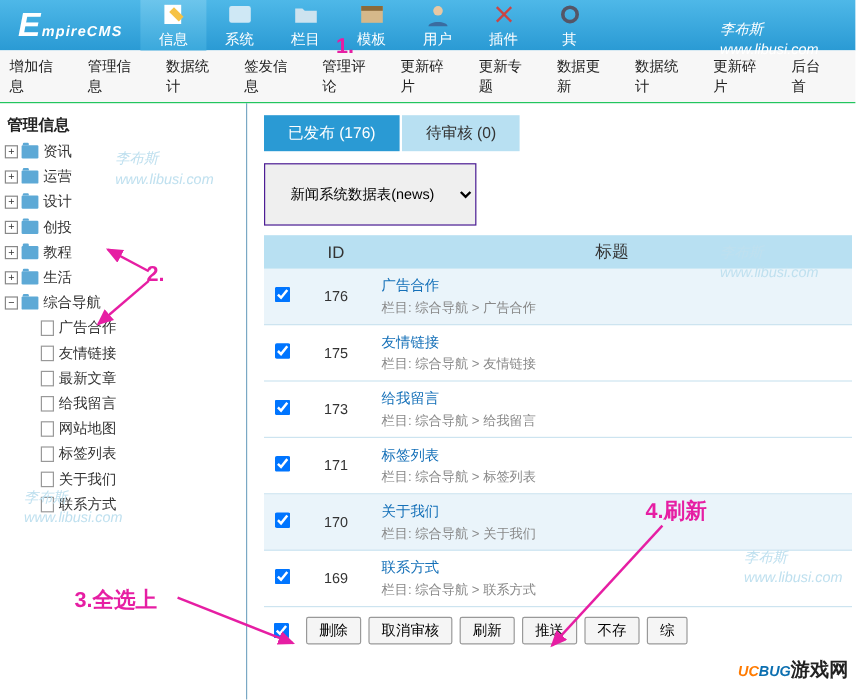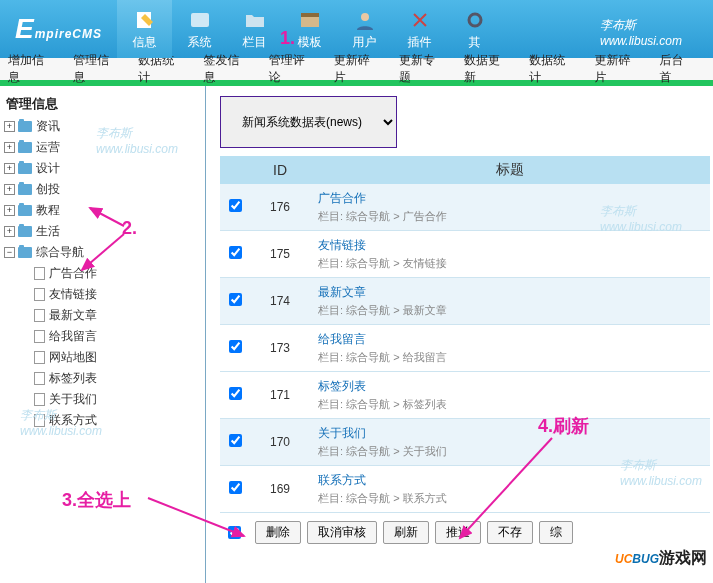--- a/index.html
+++ b/index.html
@@ -1,25 +1,25 @@
 <!DOCTYPE html>
 <html><head>
 <meta charset="utf-8">
 <style>
 *{margin:0;padding:0;box-sizing:border-box;font-family:Arial,"Microsoft YaHei",sans-serif;font-size:12px}
 body{width:713px;height:583px;overflow:hidden;position:relative;background:#fff}
-.topbar{height:58px;background:linear-gradient(#4eb8e8,#2a9ad4);display:flex;align-items:center}
+.topbar{height:42px;background:linear-gradient(#4eb8e8,#2a9ad4);display:flex;align-items:center}
 .logo{color:#fff;font-size:22px;font-style:italic;font-weight:bold;padding:0 15px;letter-spacing:1px}
 .logo .e{font-size:28px}
 .topnav{display:flex;height:100%}
 .topnav-item{width:55px;display:flex;flex-direction:column;align-items:center;justify-content:center;color:#fff;cursor:pointer;position:relative}
 .topnav-item.active{background:linear-gradient(#6cc5ec,#3aa8dc)}
 .topnav-icon{width:28px;height:24px;margin-bottom:2px;display:flex;align-items:center;justify-content:center}
 .topnav-label{font-size:12px}
-.subbar{height:28px;background:#f7f7f7;border-bottom:6px solid #22c55e;display:flex;align-items:center;padding-left:8px}
+.subbar{height:44px;background:#f7f7f7;border-bottom:1px solid #22c55e;display:flex;align-items:center;padding-left:8px}
 .subbar a{color:#222;text-decoration:none;margin-right:18px;font-size:12px}
 .main{display:flex;height:505px}
 .sidebar{width:206px;border-right:1px solid #7aa8c4;padding:6px 4px;overflow:hidden;position:relative}
 .side-title{font-weight:bold;font-size:13px;padding:3px 2px;color:#222}
 .tree{list-style:none}
 .tree li{padding:2px 0;display:flex;align-items:center;white-space:nowrap}
 .tree .expander{width:11px;height:11px;border:1px solid #888;display:inline-flex;align-items:center;justify-content:center;font-size:9px;margin-right:3px;color:#333;cursor:pointer;line-height:9px}
 .folder-icon{width:14px;height:11px;background:#5da9d6;margin-right:4px;display:inline-block;border-radius:1px;position:relative}
 .folder-icon::before{content:"";position:absolute;top:-2px;left:1px;width:5px;height:2px;background:#5da9d6;border-radius:1px 1px 0 0}
 .page-icon{width:11px;height:13px;background:#fff;border:1px solid #999;margin-right:4px;margin-left:16px;display:inline-block;position:relative}
@@ -202,20 +202,24 @@
           <span class="tree-label">关于我们</span>
         </li>
       <li>
           <span class="page-icon"></span>
           <span class="tree-label">联系方式</span>
         </li>
     </ul>
   </div>
 
   <div class="content">
+    <div class="tabs">
+      <div class="tab active">已发布 (176)</div>
+      <div class="tab">待审核  (0)</div>
+    </div>
     <div class="selrow">
       <select><option>新闻系统数据表(news)</option></select>
     </div>
     <table class="table">
       <tbody>
           <tr>
         <th class="col-chk"></th>
         <th>ID</th>
         <th>标题</th>
       </tr>
@@ -228,28 +232,20 @@
               <a class="title-link">广告合作</a>
               <div class="subinfo">栏目: 综合导航 &gt; 广告合作</div>
             </td>
           </tr>
           <tr>
             <td class="col-chk"><input type="checkbox" checked="" style=""></td>
             <td class="col-id">175</td>
             <td>
               <a class="title-link">友情链接</a>
               <div class="subinfo">栏目: 综合导航 &gt; 友情链接</div>
-            </td>
-          </tr>
-          <tr class="alt">
-            <td class="col-chk"><input type="checkbox" checked="" style=""></td>
-            <td class="col-id">174</td>
-            <td>
-              <a class="title-link">最新文章</a>
-              <div class="subinfo">栏目: 综合导航 &gt; 最新文章</div>
             </td>
           </tr>
           <tr>
             <td class="col-chk"><input type="checkbox" checked="" style=""></td>
             <td class="col-id">173</td>
             <td>
               <a class="title-link">给我留言</a>
               <div class="subinfo">栏目: 综合导航 &gt; 给我留言</div>
             </td>
           </tr>

